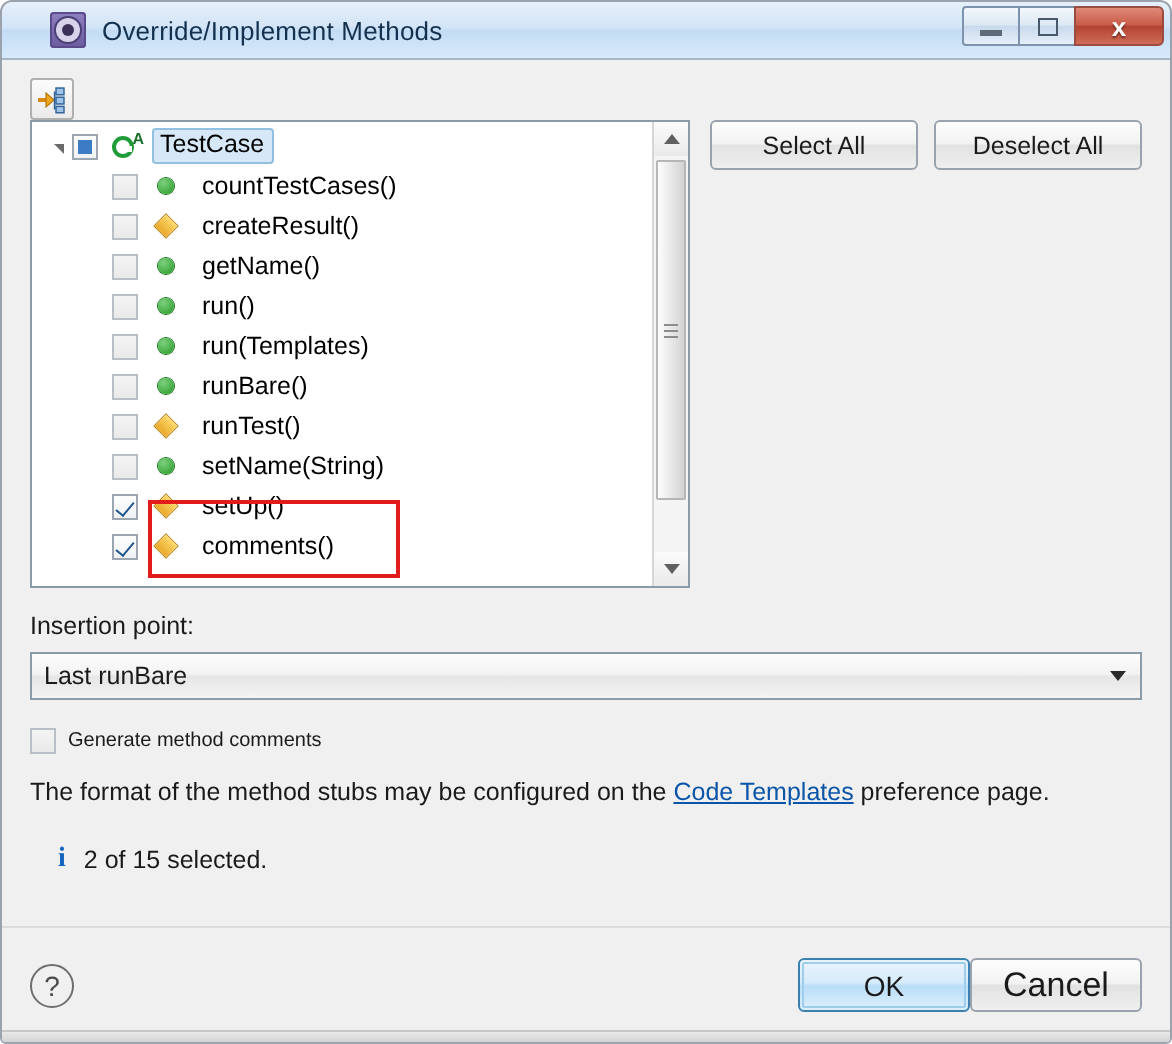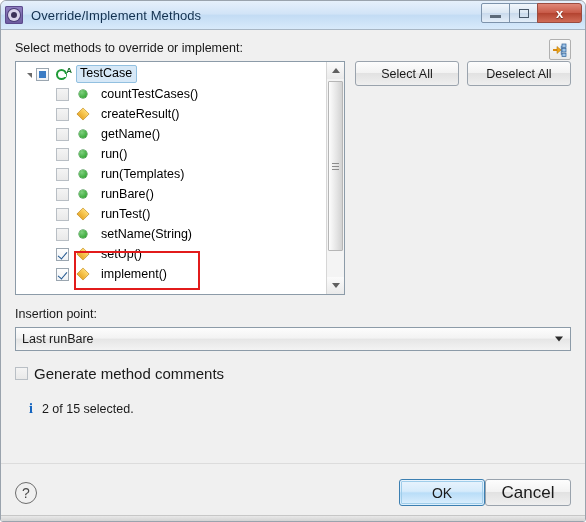--- a/index.html
+++ b/index.html
@@ -26,21 +26,21 @@
   
   .titlebar {
     position: relative;
     height: 29px;
     box-sizing: border-box;
     background: linear-gradient(to bottom, #e6f0fb 0%, #d2e4f7 45%, #c3dcf4 52%, #d8eafb 100%);
     border-bottom: 1px solid #a8b6c4;
     border-radius: 5px 5px 0 0;
     display: flex;
     align-items: center;
-    padding-left: 4px;
+    padding-left: 24px;
   }
   .title-icon {
     width: 18px;
     height: 18px;
     flex: 0 0 18px;
     border-radius: 2px;
     background: linear-gradient(to bottom, #8f7fc0, #6b5a9e);
     display: flex;
     align-items: center;
     justify-content: center;
@@ -359,21 +359,21 @@
     border-right: 4.5px solid transparent;
     border-top: 5px solid #2a2a2a;
   }
 
   .check-row {
     display: flex;
     align-items: center;
     margin-top: 14px;
   }
   .check-row .cb { margin-right: 6px; }
-  .check-row span { font-size: 15px; color: #1a1a1a; }
+  .check-row span { font-size: 10px; color: #1a1a1a; }
 
   .hint-row {
     margin-top: 12px;
     font-size: 12.5px;
     color: #1a1a1a;
   }
   .link {
     color: #0b55a8;
     text-decoration: underline;
     cursor: pointer;
@@ -466,21 +466,20 @@
       </div>
       <div class="win-btn close">
         <div class="close-glyph">x</div>
       </div>
     </div>
   </div>
 
   <div class="dialog-body">
 
     <div class="label-row">
-      <span class="field-label">Select methods to override or implement:</span>
       <div class="toolbar-icon-btn">
         <svg class="link-icon-svg" width="16" height="14" viewBox="0 0 16 14">
           <path d="M1 7 H6" stroke="#d98a10" stroke-width="2" fill="none"></path>
           <path d="M5 3.5 L9 7 L5 10.5 Z" fill="#f0a71c" stroke="#b7790d" stroke-width="0.6"></path>
           <rect x="10" y="1" width="4" height="3.4" fill="#9fc4e8" stroke="#2c5f96" stroke-width="0.7"></rect>
           <rect x="10" y="5.6" width="4" height="3.4" fill="#9fc4e8" stroke="#2c5f96" stroke-width="0.7"></rect>
           <rect x="10" y="10.2" width="4" height="3.2" fill="#9fc4e8" stroke="#2c5f96" stroke-width="0.7"></rect>
           <path d="M9.3 2.7 V11.8" stroke="#2c5f96" stroke-width="0.8" fill="none"></path>
         </svg>
       </div>
@@ -583,21 +582,21 @@
               </span>
               <span class="row-label">setUp()</span>
             </div>
             <div class="tree-row">
               <span class="twisty"></span>
               <span class="indent"></span>
               <span class="cb checked"></span>
               <span class="m-icon">
                 <span class="diamond-orange"></span>
               </span>
-              <span class="row-label">implement()</span>
+              <span class="row-label">comments()</span>
             </div>
           </div>
 
         <div class="vscroll">
           <div class="sb-arrow">
             <div class="up"></div>
           </div>
           <div class="sb-track">
             <div class="sb-thumb">
               <div class="sb-grip">
@@ -625,20 +624,23 @@
     <div class="combo">
       <span>Last runBare</span>
       <span class="combo-arrow"></span>
     </div>
 
     <div class="check-row">
       <span class="cb disabled"></span>
       <span>Generate method comments</span>
     </div>
 
+    <div class="hint-row">
+      <span>The format of the method stubs may be configured on the </span><a class="link">Code Templates</a><span> preference page.</span>
+    </div>
 
     <div class="status-row">
       <span class="info-icon">i</span>
       <span class="status-text">2 of 15 selected.</span>
     </div>
   </div>
 
   <div class="footer">
     <button class="help-btn">?</button>
     <div class="footer-spacer"></div>

